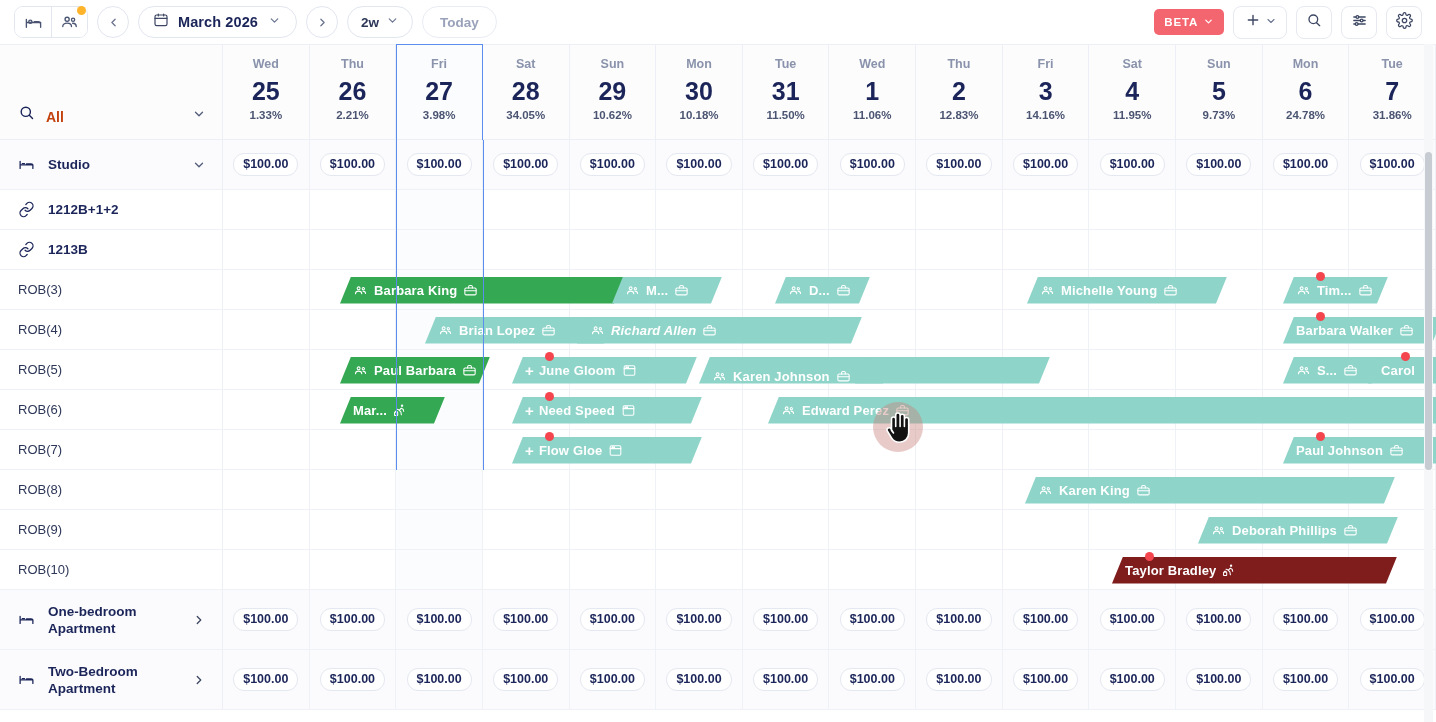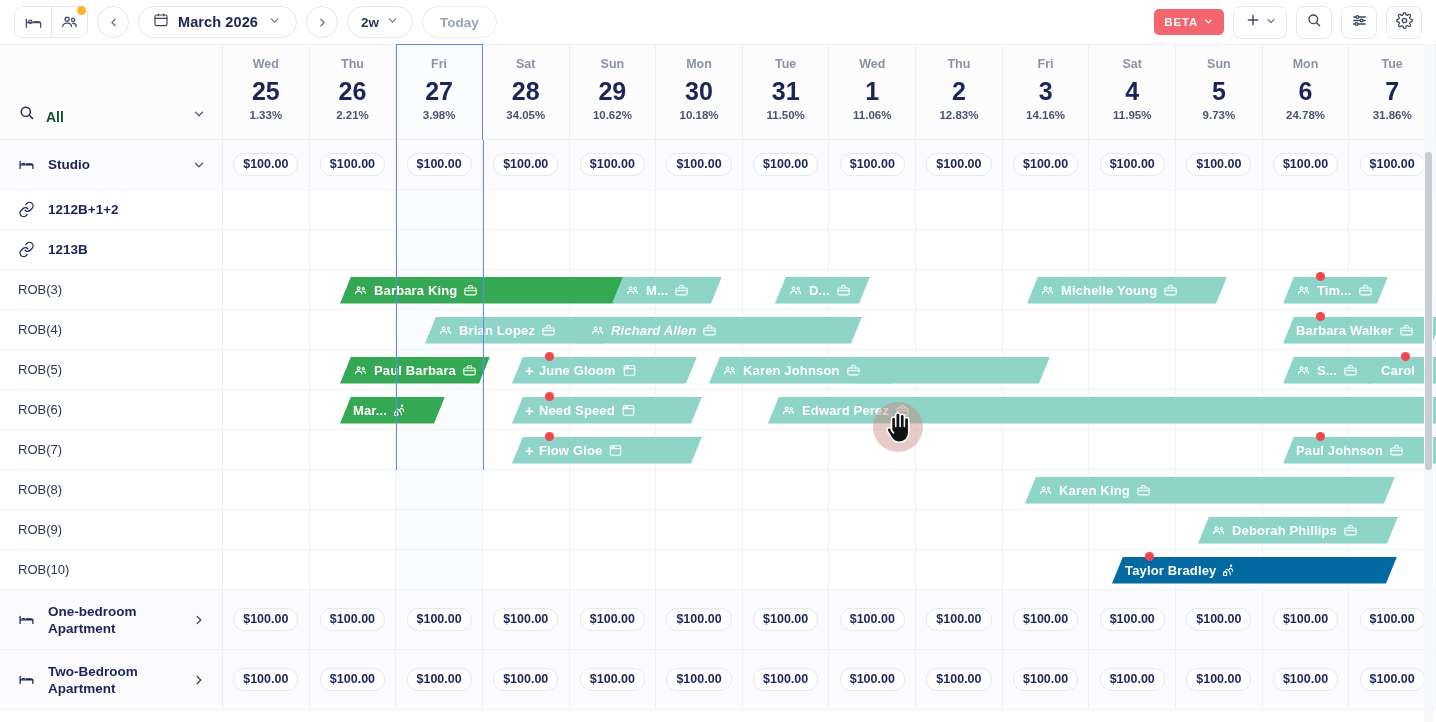--- a/index.html
+++ b/index.html
@@ -141,21 +141,21 @@
   }
   .dh-left {
     width: 223px; flex: none;
     display: flex; align-items: flex-end;
     gap: 11px;
     padding: 0 16px 14px 18px;
     border-right: 1px solid #eceff5;
     background: #fcfcfd;
     cursor: pointer;
   }
-  .dh-left .flabel { font-size: 14px; font-weight: 700; color: #14532d; flex: 1; }
+  .dh-left .flabel { font-size: 14px; font-weight: 700; color: #c2410c; flex: 1; }
   .dh-cols { display: flex; flex: 1; text-align: center; }
   .dh-col {
     flex: 1 1 0;
     border-right: 1px solid #eceff5;
     display: flex; flex-direction: column; align-items: center;
     padding-top: 12px;
     position: relative;
   }
 
   .row {
@@ -1067,21 +1067,21 @@
         <span style="display: inline-flex; align-items: center;">
           <svg width="15" height="15" viewBox="0 0 24 24" fill="none" stroke="#fff" stroke-width="1.7" stroke-linecap="round" stroke-linejoin="round">
             <rect x="3.5" y="4.5" width="17" height="15" rx="2"></rect>
             <path d="M3.5 9h17"></path>
             <circle cx="7" cy="6.8" r=".8" fill="#fff"></circle>
             <circle cx="9.7" cy="6.8" r=".8" fill="#fff"></circle>
           </svg>
         </span>
       </div>
       <span class="reddot" style="left: 322px; top: 307.5px;"></span>
-      <div class="bar teal" style="left: 486px; width: 195px; top: 312.5px;">
+      <div class="bar teal" style="left: 476px; width: 195px; top: 312.5px; align-items: flex-end;">
         <span style="display: inline-flex; align-items: center;">
           <svg width="15" height="15" viewBox="0 0 24 24" fill="none" stroke="#fff" stroke-width="1.7" stroke-linecap="round" stroke-linejoin="round">
             <circle cx="9" cy="8.5" r="2.3"></circle>
             <path d="M4 17c0-2.5 2.3-4 5-4s5 1.5 5 4"></path>
             <circle cx="16.5" cy="9" r="1.8"></circle>
             <path d="M16 13c2.4.1 4 1.5 4 3.8"></path>
           </svg>
         </span>
         <span class="bname">Karen Johnson</span>
         <span style="display: inline-flex; align-items: center;">
@@ -1212,21 +1212,21 @@
         </span>
         <span class="bname">Deborah Phillips</span>
         <span style="display: inline-flex; align-items: center;">
           <svg width="15" height="15" viewBox="0 0 24 24" fill="none" stroke="#fff" stroke-width="1.7" stroke-linecap="round" stroke-linejoin="round">
             <rect x="3" y="8" width="18" height="11" rx="2"></rect>
             <path d="M9 8V6a2 2 0 0 1 2-2h2a2 2 0 0 1 2 2v2"></path>
             <path d="M3 12.5h18"></path>
           </svg>
         </span>
       </div>
-      <div class="bar teal" style="background: #0369a1; left: 889px; width: 285px; top: 512.5px;">
+      <div class="bar teal" style="background: #7f1d1d; left: 889px; width: 285px; top: 512.5px;">
         <span class="bname">Taylor Bradley</span>
         <span style="display: inline-flex; align-items: center;">
           <svg width="15" height="15" viewBox="0 0 24 24" fill="none" stroke="#fff" stroke-width="1.7" stroke-linecap="round" stroke-linejoin="round">
             <circle cx="14.5" cy="4.2" r="1.9" fill="#fff" stroke="none"></circle>
             <path d="M13 8.5l-3 3.2 2.6 2.6.8 4.6"></path>
             <path d="M13 8.5l3.2 1.5.9 3.3"></path>
             <path d="M10.2 11.2L6.5 10"></path>
             <rect x="2.5" y="14.5" width="5" height="5.5" rx=".9"></rect>
             <path d="M4 14.5v-1.2h2.2v1.2"></path>
           </svg>

